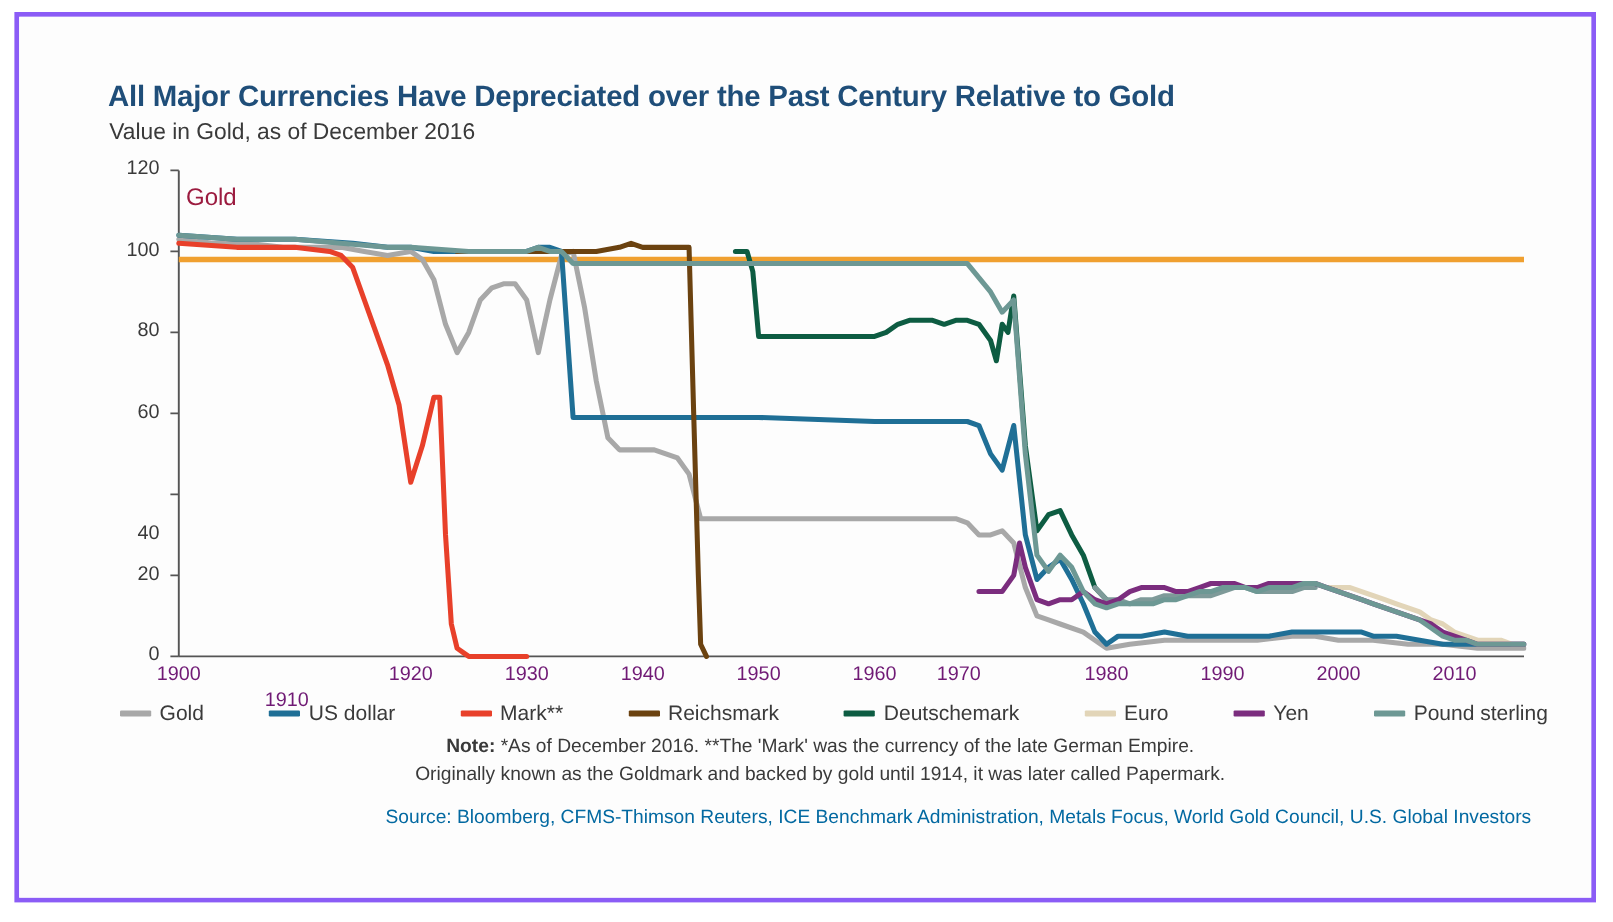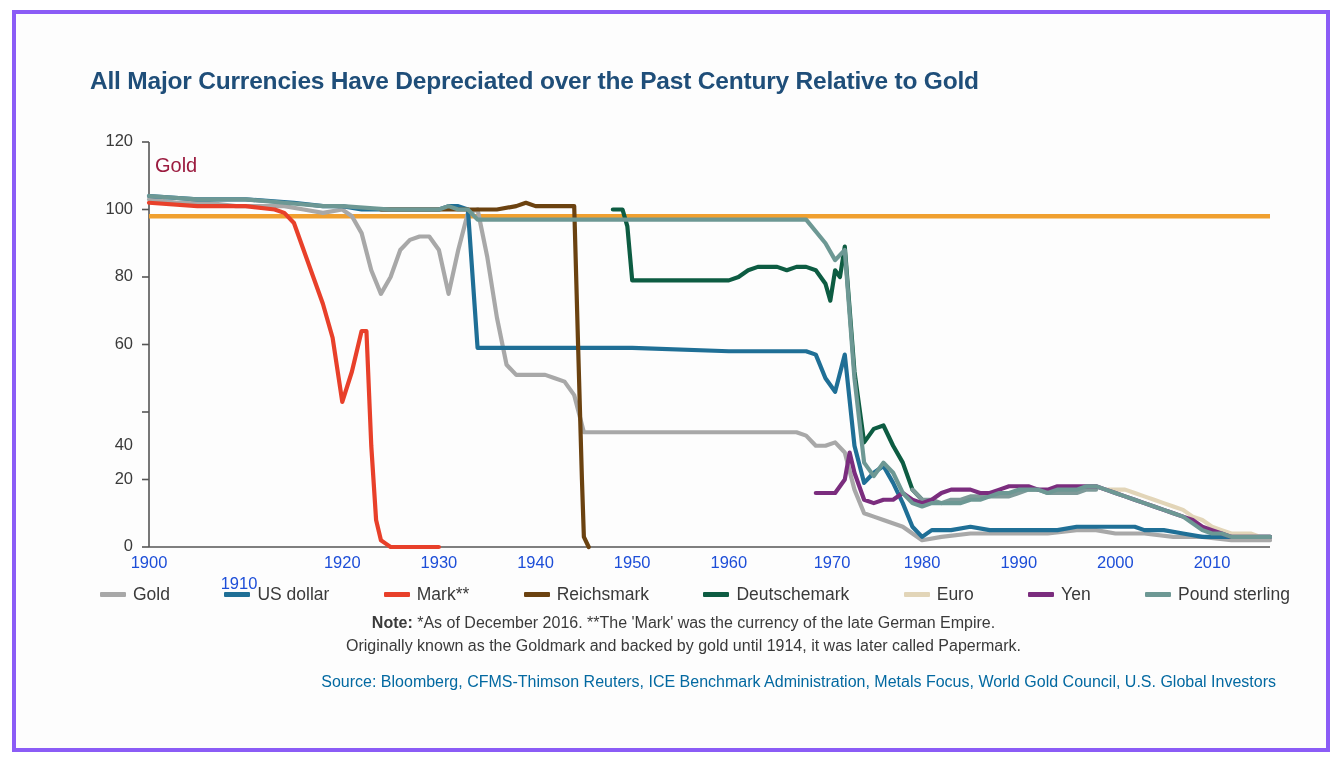--- a/index.html
+++ b/index.html
@@ -67,21 +67,21 @@
     position: absolute;
     font-size: 16.5px;
     color: #3a3a3a;
     text-align: right;
     width: 40px;
     white-space: nowrap;
   }
   .axis-label-x {
     position: absolute;
     font-size: 16.5px;
-    color: #1d4ed8;
+    color: #701a75;
     text-align: center;
     width: 60px;
     white-space: nowrap;
     top: 539px;
   }
   #gold-annotation {
     position: absolute;
     left: 139px;
     top: 140px;
     font-size: 20px;
@@ -147,20 +147,21 @@
     white-space: nowrap;
   }
 </style>
 </head>
 <body>
 
 <div id="figure-frame">
   <div id="chart-card">
 
     <div id="chart-title">All Major Currencies Have Depreciated over the Past Century Relative to Gold</div>
+    <div id="chart-subtitle">Value in Gold, as of December 2016</div>
 
     <div id="gold-annotation">Gold</div>
 
     <div id="plot-area">
       <svg id="plot-svg" width="1135" height="560" viewBox="0 0 1135 560">
           <line x1="12" y1="10" x2="12" y2="415" stroke="#555" stroke-width="1.6"></line>
           <line x1="12" y1="415" x2="1133" y2="415" stroke="#555" stroke-width="1.6"></line>
           <line x1="5" y1="415" x2="12" y2="415" stroke="#555" stroke-width="1.6"></line>
           <line x1="5" y1="347.5" x2="12" y2="347.5" stroke="#555" stroke-width="1.6"></line>
           <line x1="5" y1="280" x2="12" y2="280" stroke="#555" stroke-width="1.6"></line>
@@ -234,19 +235,19 @@
       <div class="axis-label-y" style="left: 77px; top: 252px;">80</div>
       <div class="axis-label-y" style="left: 77px; top: 184.5px;">100</div>
       <div class="axis-label-y" style="left: 77px; top: 117px;">120</div>
       <div class="axis-label-x" style="left: 103px;">1900</div>
       <div class="axis-label-x" style="left: 193px; margin-top: 21px;">1910</div>
       <div class="axis-label-x" style="left: 296.276px;">1920</div>
       <div class="axis-label-x" style="left: 392.914px;">1930</div>
       <div class="axis-label-x" style="left: 489.552px;">1940</div>
       <div class="axis-label-x" style="left: 586.19px;">1950</div>
       <div class="axis-label-x" style="left: 682.828px;">1960</div>
-      <div class="axis-label-x" style="left: 786px;">1970</div>
+      <div class="axis-label-x" style="left: 753px;">1970</div>
       <div class="axis-label-x" style="left: 876.103px;">1980</div>
       <div class="axis-label-x" style="left: 972.741px;">1990</div>
       <div class="axis-label-x" style="left: 1069.38px;">2000</div>
       <div class="axis-label-x" style="left: 1166.02px;">2010</div>
     </div>
 </div>
 
 </body></html>

